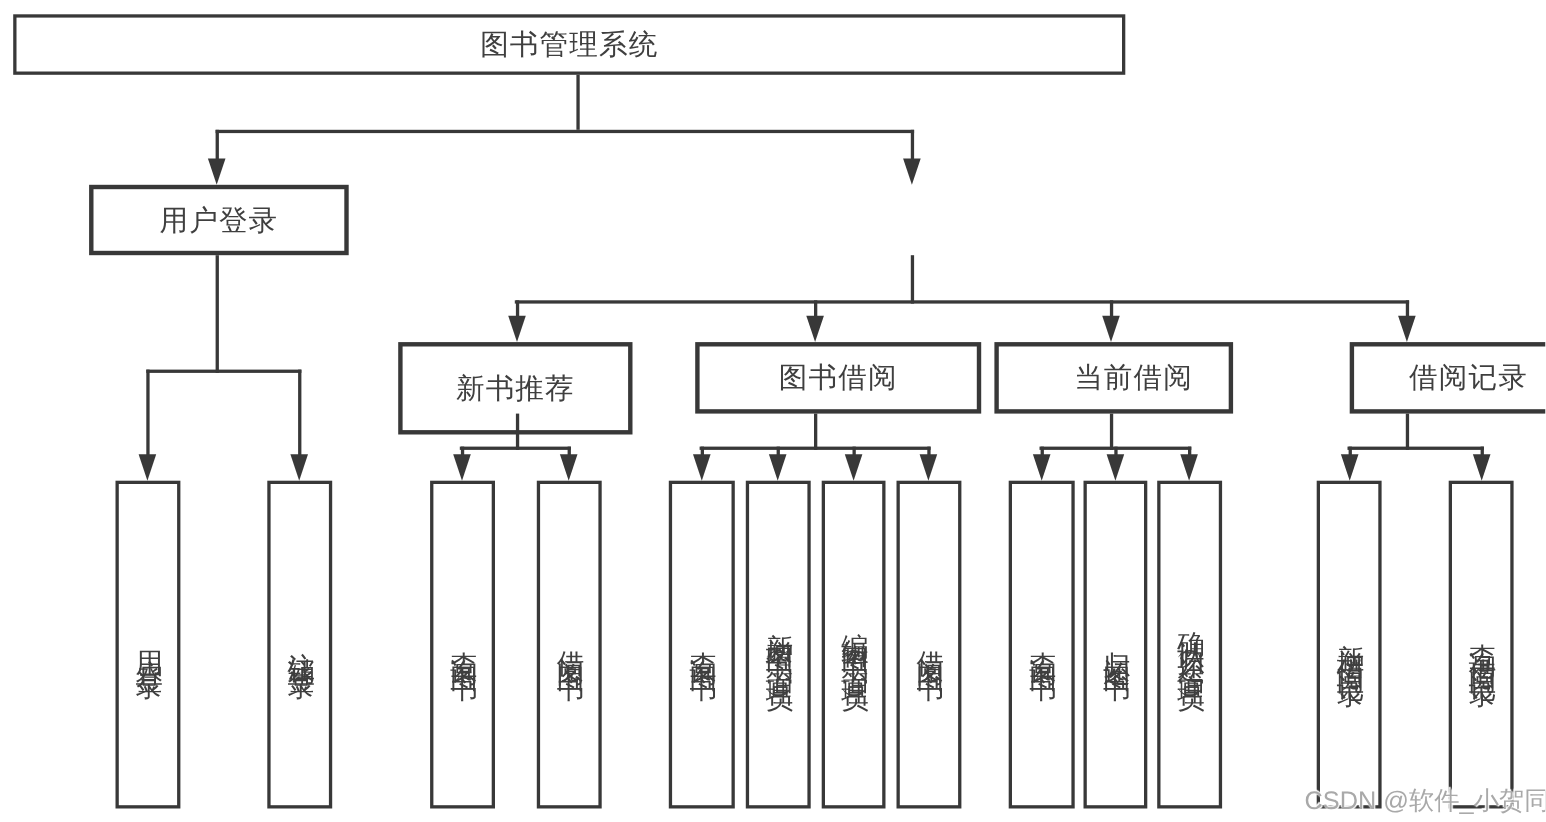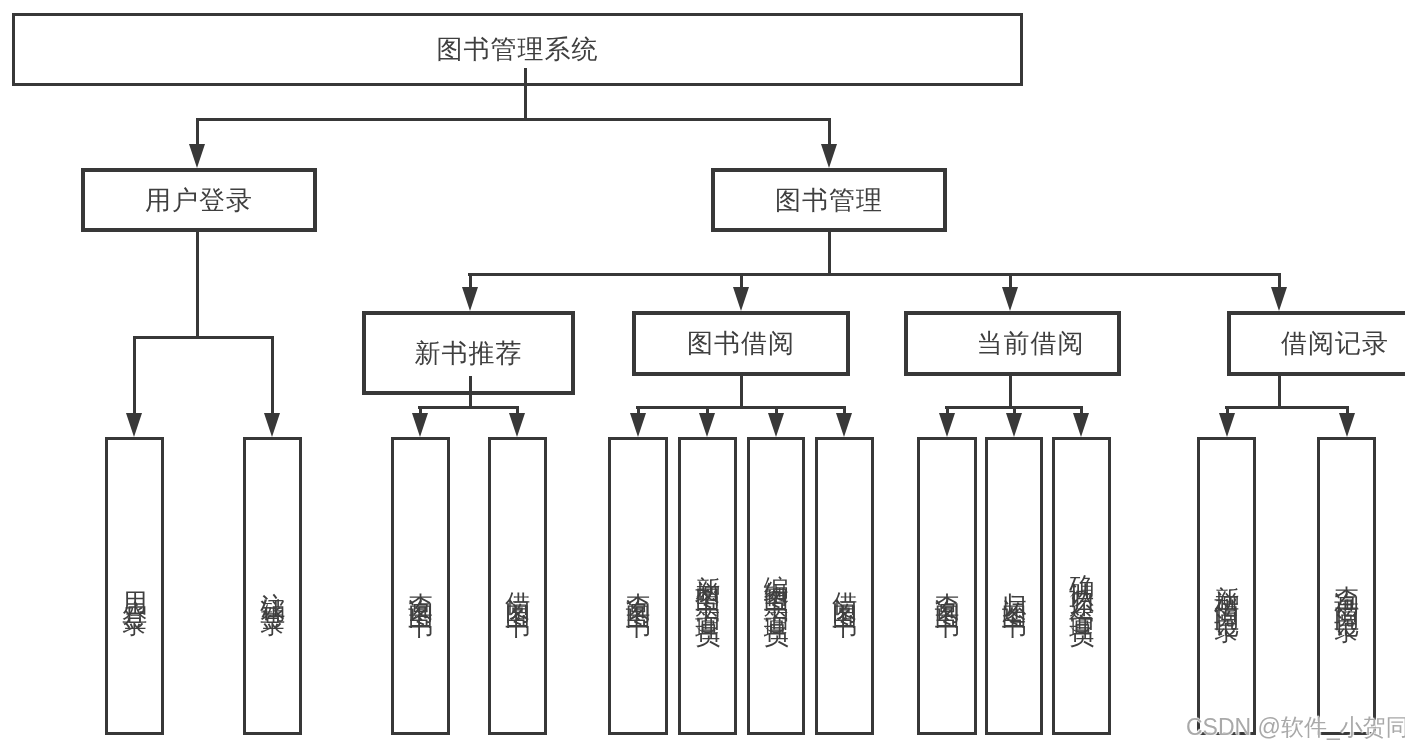--- a/index.html
+++ b/index.html
@@ -49,35 +49,32 @@
     text-shadow:0 0 2px #ffffff,1px 1px 1px #ffffff,-1px -1px 1px #ffffff;
     white-space:nowrap;
     z-index:5;
   }
 </style>
 </head>
 <body>
 
 <div id="stage">
 
-  <div class="box hbox" style="left:12px;top:13px;width:1011px;height:73px;">
+  <div class="box hbox" style="left:12px;top:13px;width:1011px;height:55px;">
     <span>图书管理系统</span>
   </div>
 
   <div class="box hbox mid" style="left:81px;top:168px;width:236px;height:64px;">
     <span>用户登录</span>
   </div>
-  <div class="box hbox mid" style="left:711px;top:168px;width:236px;height:64px;">
-    <span>图书管理</span>
-  </div>
 
   <div class="box hbox mid" style="left:362px;top:311px;width:213px;height:84px;">
     <span>新书推荐</span>
   </div>
-  <div class="box hbox mid" style="left:632px;top:311px;width:218px;height:65px;">
+  <div class="box hbox mid" style="left:632px;top:311px;width:260px;height:65px;">
     <span>图书借阅</span>
   </div>
   <div class="box hbox mid" style="left:904px;top:311px;width:217px;height:65px;padding-left:36px;">
     <span>当前借阅</span>
   </div>
   <div class="box hbox mid" style="left:1227px;top:311px;width:216px;height:65px;">
     <span>借阅记录</span>
   </div>
 
   <div class="box vbox" style="left:105px;width:59px;">

